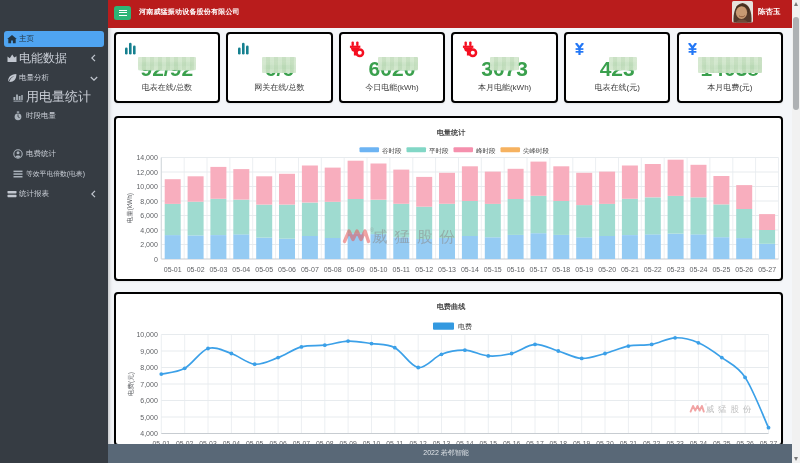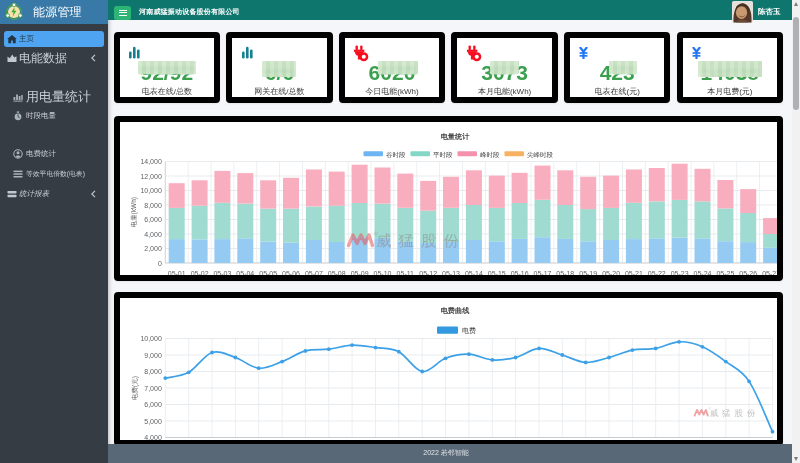--- a/index.html
+++ b/index.html
@@ -1,43 +1,41 @@
 <!DOCTYPE html>
 <html><head><meta charset="utf-8">
 <style>
 *{margin:0;padding:0;box-sizing:border-box}
 body{width:800px;height:463px;font-family:"Liberation Sans",sans-serif;background:#f4f6f9;overflow:hidden;position:relative}
-.card{position:absolute;background:#fff;border:6px solid #000000;border-radius:4px;box-shadow:0 1px 2px rgba(0,0,0,0.07)}
+.card{position:absolute;background:#fff;border:2px solid #000000;border-radius:4px;box-shadow:0 1px 2px rgba(0,0,0,0.07)}
 </style></head>
 <body>
 <div style="position:absolute;left:0;top:0;width:108px;height:463px;background:#363c43;box-shadow:1px 0 4px rgba(0,0,0,0.25)">
-  <div style="position:absolute;left:0;top:0;width:108px;height:24px;background:#3979a8">
-    <span style="position:absolute;left:5px;top:3px"><svg width="18" height="18" viewBox="0 0 18 18">
-          <circle cx="9" cy="9" r="7.4" fill="none" stroke="#4aa53f" stroke-width="1.1"></circle>
-          <circle cx="9" cy="9" r="6" fill="#f6e3ab"></circle>
-          <path d="M9.7,4 L6.4,9.3 L8.6,9.3 L7.7,13.4 L11.4,7.7 L9.2,7.7 Z" fill="#3aaa35"></path>
-          <circle cx="9" cy="1.9" r="1.8" fill="#fff" stroke="#4aa53f" stroke-width="0.8"></circle>
-          <circle cx="2.7" cy="12.5" r="1.8" fill="#fff" stroke="#4aa53f" stroke-width="0.8"></circle>
-          <circle cx="15.3" cy="12.5" r="1.8" fill="#fff" stroke="#4aa53f" stroke-width="0.8"></circle>
-        </svg></span>
-    <span style="position:absolute;left:33px;top:0;line-height:24px;font-size:12px;font-weight:300;color:#fff;letter-spacing:0.2px">能源管理</span>
-  </div>
   <div style="position:absolute;left:4px;top:31px;width:100px;height:16px;background:#4fa4f1;border-radius:3px;">
       <svg style="position:absolute;left:3px;top:3px" width="10" height="10" viewBox="0 0 10 10">
         <path d="M5,1 L9.8,5 L8.7,5 L8.7,9.2 L5.9,9.2 L5.9,6.4 L4.1,6.4 L4.1,9.2 L1.3,9.2 L1.3,5 L0.2,5 Z" fill="#233542"></path>
       </svg>
       <span style="position:absolute;left:15px;top:0;line-height:16px;font-size:7.5px;color:#233542">主页</span>
     </div>
     <div style="position:absolute;left:4px;top:50.3px;width:100px;height:16px;">
       <svg style="position:absolute;left:3px;top:3px" width="10" height="10" viewBox="0 0 10 10">
         <path d="M0.5,9 L0.5,3.6 L2.8,5.2 L5.2,1.6 L7.2,4.4 L9.5,3.2 L9.5,9 Z" fill="#c2c7d0"></path>
       </svg>
       <span style="position:absolute;left:15px;top:0;line-height:16px;font-size:12px;color:#c9ced6">电能数据</span>
       <span style="position:absolute;right:8px;top:4px;line-height:0"><svg width="5" height="8" viewBox="0 0 5 8">
           <path d="M4,0.8 L0.8,4 L4,7.2" stroke="#c2c7d0" stroke-width="1.2" fill="none"></path>
+        </svg></span>
+    </div>
+    <div style="position:absolute;left:4px;top:69.8px;width:100px;height:16px;">
+      <svg style="position:absolute;left:3px;top:3px" width="10" height="10" viewBox="0 0 10 10">
+        <path d="M1.2,8.8 C0.8,4.5 3.5,1.2 9.4,1 C9.6,6.5 6.5,9.2 2.2,8.9 C3,6 5,4 7.5,3 C4.5,3.8 2.5,5.8 1.2,8.8 Z" fill="#c2c7d0"></path>
+      </svg>
+      <span style="position:absolute;left:15px;top:0;line-height:16px;font-size:7.5px;color:#c9ced6">电量分析</span>
+      <span style="position:absolute;right:6px;top:6px;line-height:0"><svg width="8" height="5" viewBox="0 0 8 5">
+          <path d="M0.8,1 L4,4.2 L7.2,1" stroke="#c2c7d0" stroke-width="1.2" fill="none"></path>
         </svg></span>
     </div>
     <div style="position:absolute;left:4px;top:88.8px;width:100px;height:16px;">
       <svg style="position:absolute;left:8.5px;top:3px" width="10" height="10" viewBox="0 0 10 10">
         <rect x="0.5" y="5" width="1.8" height="3" fill="#aab2bb"></rect>
         <rect x="3.1" y="2.5" width="1.8" height="5.5" fill="#aab2bb"></rect>
         <rect x="5.7" y="4" width="1.8" height="4" fill="#aab2bb"></rect>
         <rect x="8.3" y="3" width="1.4" height="5" fill="#aab2bb"></rect>
         <rect x="0.5" y="8.6" width="9" height="1" fill="#aab2bb"></rect>
       </svg>
@@ -60,32 +58,32 @@
       <span style="position:absolute;left:22px;top:0;line-height:16px;font-size:7.5px;color:#c9ced6">电费统计</span>
     </div>
     <div style="position:absolute;left:4px;top:166px;width:100px;height:16px;">
       <svg style="position:absolute;left:8.5px;top:3px" width="10" height="10" viewBox="0 0 10 10">
         <rect x="0.5" y="1.6" width="9" height="1.5" fill="#aab2bb"></rect>
         <rect x="0.5" y="4.3" width="9" height="1.5" fill="#aab2bb"></rect>
         <rect x="0.5" y="7" width="9" height="1.5" fill="#aab2bb"></rect>
       </svg>
       <span style="position:absolute;left:22px;top:0;line-height:16px;font-size:6.8px;color:#c9ced6">等效平电倍数(电表)</span>
     </div>
-    <div style="position:absolute;left:4px;top:186px;width:100px;height:16px;font-style:italic;">
+    <div style="position:absolute;left:4px;top:186px;width:100px;height:16px;">
       <svg style="position:absolute;left:3px;top:3px" width="10" height="10" viewBox="0 0 10 10">
         <rect x="0.5" y="2" width="9" height="2.4" rx="0.6" fill="#c2c7d0"></rect>
         <rect x="0.5" y="5.8" width="9" height="2.4" rx="0.6" fill="#c2c7d0"></rect>
       </svg>
       <span style="position:absolute;left:15px;top:0;line-height:16px;font-size:7.5px;color:#c9ced6">统计报表</span>
       <span style="position:absolute;right:8px;top:4px;line-height:0"><svg width="5" height="8" viewBox="0 0 5 8">
           <path d="M4,0.8 L0.8,4 L4,7.2" stroke="#c2c7d0" stroke-width="1.2" fill="none"></path>
         </svg></span>
     </div>
 </div>
-<div style="position:absolute;left:108px;top:0;width:684px;height:20px;background:#0f766e">
+<div style="position:absolute;left:108px;top:0;width:684px;height:28px;background:#b91c1c">
   <div style="position:absolute;left:6px;top:6px;width:17px;height:13.5px;background:#2db576;border-radius:2.5px">
     <div style="position:absolute;left:4.5px;top:3.6px;width:8px;height:1.4px;background:#fff"></div>
     <div style="position:absolute;left:4.5px;top:6.1px;width:8px;height:1.4px;background:#fff"></div>
     <div style="position:absolute;left:4.5px;top:8.6px;width:8px;height:1.4px;background:#fff"></div>
   </div>
   <span style="position:absolute;left:31px;top:0;line-height:24px;font-size:7px;font-weight:bold;color:#fff;letter-spacing:0.2px">河南威猛振动设备股份有限公司</span>
   <span style="position:absolute;left:624px;top:1.2px"><svg width="21" height="21.5" viewBox="0 0 21 21.5">
         <rect width="21" height="21.5" rx="1.5" fill="#e6e1dc"></rect>
         <path d="M1.5,21.5 C1,11 3.5,3 10.5,2 C17.5,3.5 20,10 19.5,21.5 Z" fill="#54392a"></path>
         <ellipse cx="9.5" cy="11.5" rx="5.6" ry="6.5" fill="#c89a72"></ellipse>

